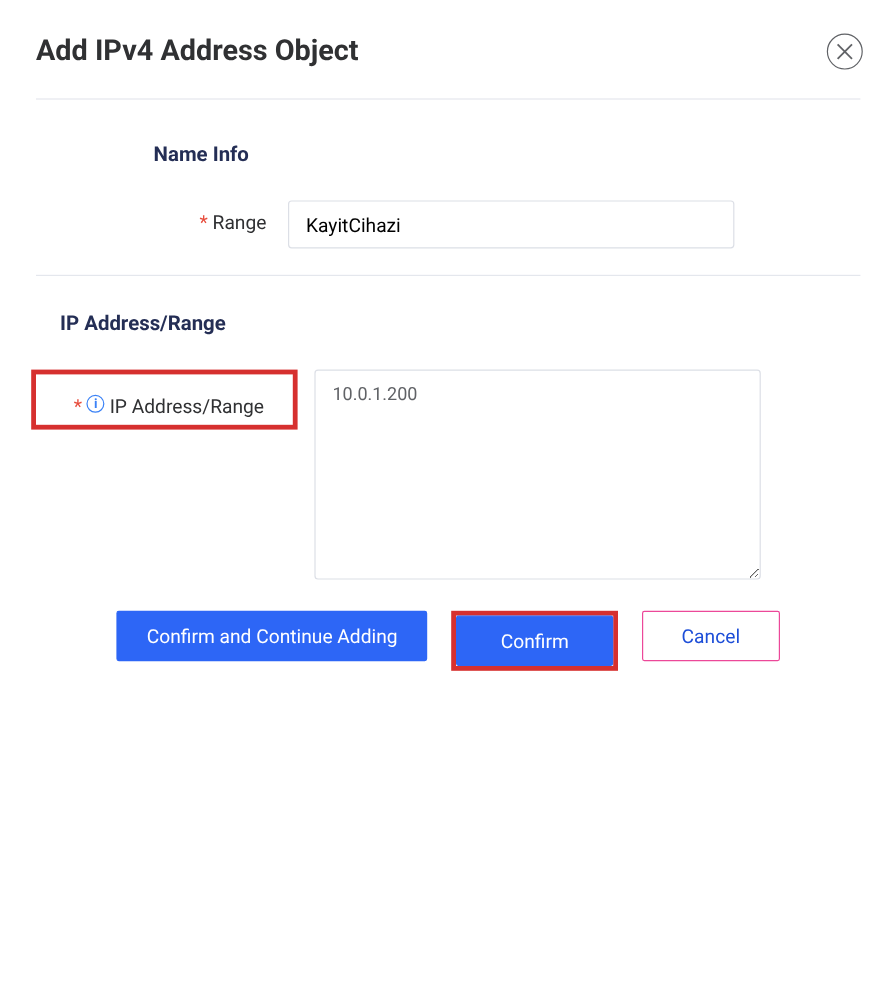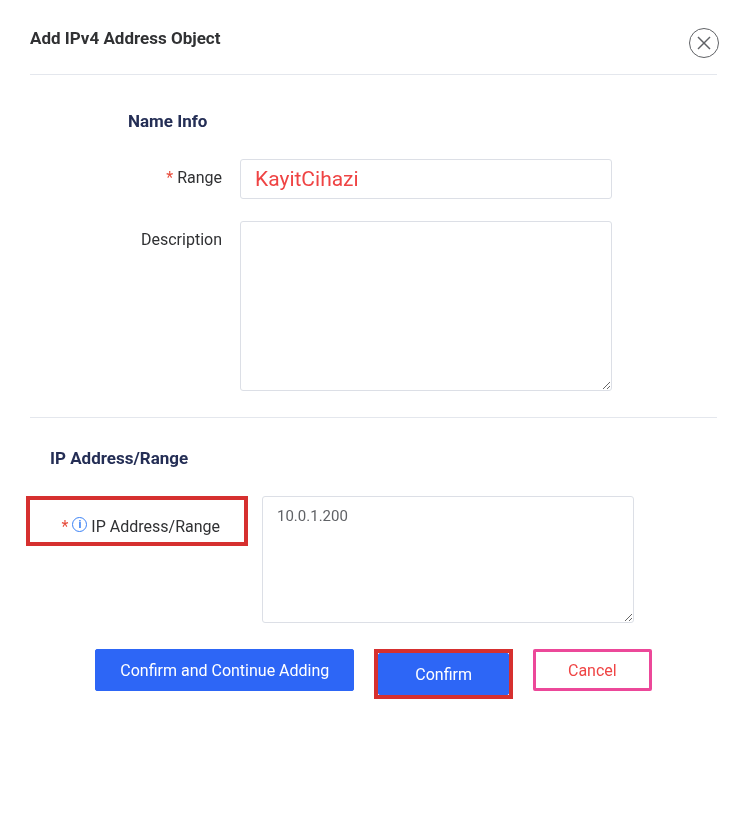--- a/index.html
+++ b/index.html
@@ -1,40 +1,40 @@
 <!DOCTYPE html>
 <html><head>
   <meta charset="utf-8">
   <style>
     * { box-sizing: border-box; margin: 0; padding: 0; }
     body { font-family: -apple-system, "Segoe UI", Roboto, Arial, sans-serif; background:#fff; color:#303133; }
     .dialog { width:747px; min-height:818px; padding:28px 30px 30px; position:relative; }
     .dlg-header { position:relative; }
-    .dlg-title { font-size:17px; font-weight:700; color:#303133; }
+    .dlg-title { font-size:24px; font-weight:700; color:#303133; }
     .close-btn { position:absolute; top:0; right:-2px; width:30px; height:30px; border:1.5px solid #606266; border-radius:50%; background:#fff; display:flex; align-items:center; justify-content:center; cursor:pointer; }
     .close-btn svg { width:14px; height:14px; stroke:#606266; stroke-width:1.5; }
     .hr { height:1px; background:#e4e7ed; margin:26px 0 0; }
     .section-title { font-size:17px; font-weight:700; color:#242e55; margin:36px 0 28px 98px; }
     .form-row { display:flex; align-items:flex-start; margin-bottom:22px; }
     .label { width:210px; text-align:right; padding-right:18px; padding-top:9px; font-size:16px; color:#303133; }
     .req { color:#e74c3c; margin-right:4px; }
     .info-icon { display:inline-block; width:15px; height:15px; border:1.2px solid #3b82f6; color:#3b82f6; border-radius:50%; font-size:11px; line-height:13px; text-align:center; font-weight:700; vertical-align:text-top; margin-right:4px; }
     .control { flex:0 0 auto; }
-    input[type=text] { width:372px; height:40px; border:1px solid #dcdfe6; border-radius:3px; padding:0 14px; font-size:21px; color:#ef4444; font-family:inherit; }
+    input[type=text] { width:372px; height:40px; border:1px solid #dcdfe6; border-radius:3px; padding:0 14px; font-size:16px; color:#000000; font-family:inherit; }
     textarea { width:372px; border:1px solid #dcdfe6; border-radius:3px; padding:10px 14px; font-size:15px; color:#606266; font-family:inherit; resize:both; }
     .ta-desc { height:170px; }
-    .ta-ip   { height:127px; }
+    .ta-ip   { height:175px; }
     .hr2 { height:1px; background:#e4e7ed; margin:10px 0 0; }
     .section-title-2 { font-size:17px; font-weight:700; color:#242e55; margin:30px 0 28px 20px; }
     .highlight-box { border:4px solid #d6302f; padding:6px 6px 6px 4px; display:inline-flex; align-items:flex-end; margin-left:-4px; }
     .highlight-row .label { width:204px; padding-top:11px; }
     .btn-row { display:flex; justify-content:center; gap:20px; margin-top:20px; }
     .btn { height:42px; padding:0 24px; font-size:16px; border-radius:2px; cursor:pointer; font-family:inherit; }
     .btn-primary { background:#2d66f6; color:#fff; border:1px solid #2d66f6; }
-    .btn-secondary { background:#fff; color:#ef4444; border:3px solid #ec4899; padding:0 32px; }
+    .btn-secondary { background:#fff; color:#1d4ed8; border:1px solid #ec4899; padding:0 32px; }
     .confirm-wrap { border:4px solid #d6302f; display:inline-block; }
     .confirm-wrap .btn-primary { padding:0 36px; }
   </style>
 </head>
 <body>
 
 <div class="dialog">
   <div class="dlg-header">
     <h1 class="dlg-title">Add IPv4 Address Object</h1>
     <button class="close-btn">
@@ -46,24 +46,20 @@
   </div>
   <div class="hr"></div>
 
   <div class="section-title">Name Info</div>
 
   <div class="form-row">
     <div class="label"><span class="req">*</span><span>Range</span></div>
     <div class="control"><input type="text" value="KayitCihazi" style=""></div>
   </div>
 
-  <div class="form-row">
-    <div class="label">Description</div>
-    <div class="control"><textarea class="ta-desc" style=""></textarea></div>
-  </div>
 
   <div class="hr2"></div>
 
   <div class="section-title-2">IP Address/Range</div>
 
   <div class="form-row highlight-row">
     <div class="highlight-box">
       <div class="label"><span class="req">*</span><span class="info-icon">i</span><span>IP Address/Range</span></div>
     </div>
     <div class="control" style="margin-left:14px;"><textarea class="ta-ip" style="">10.0.1.200</textarea></div>

